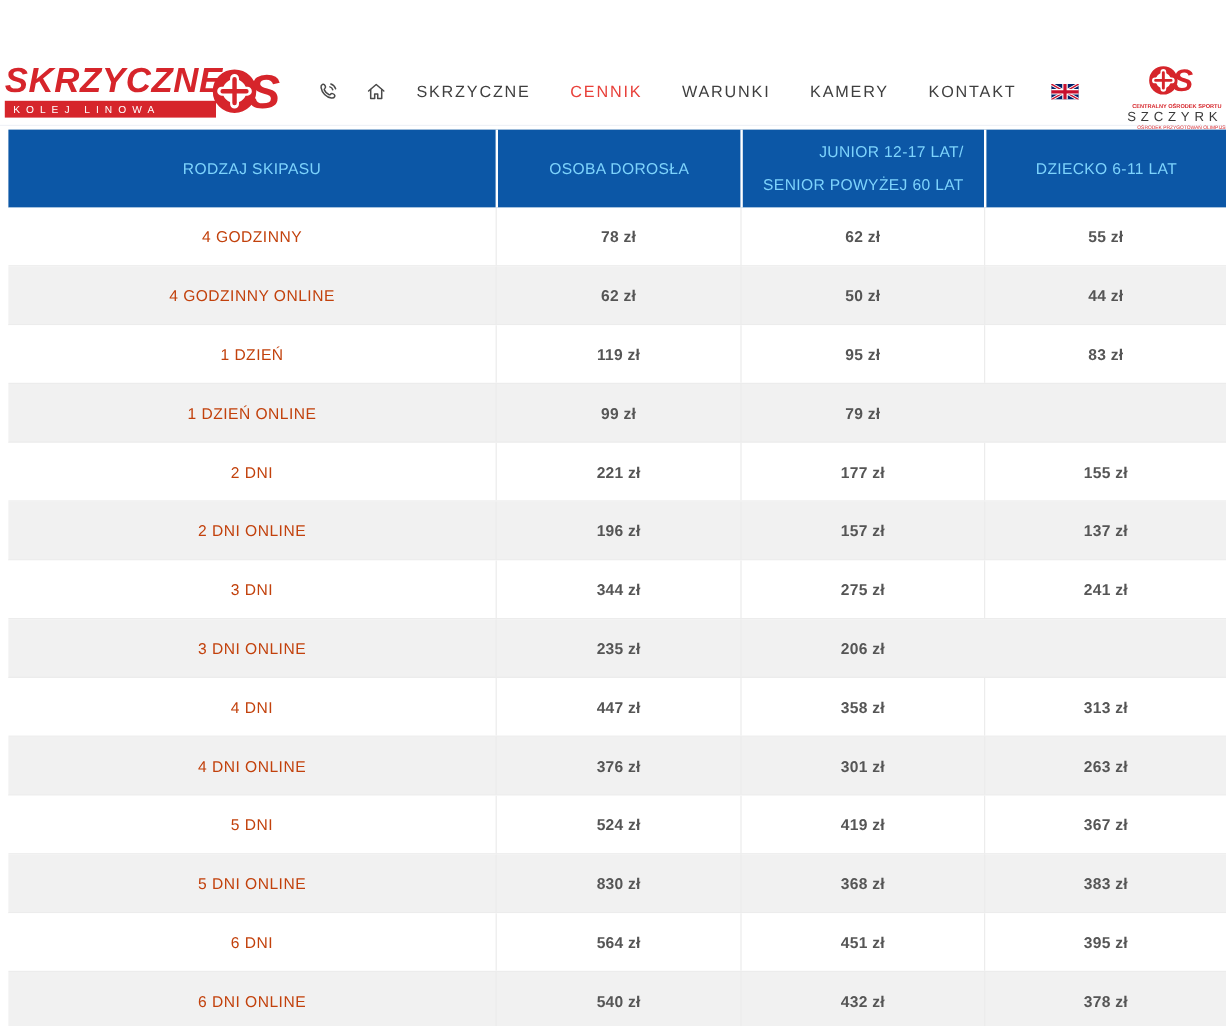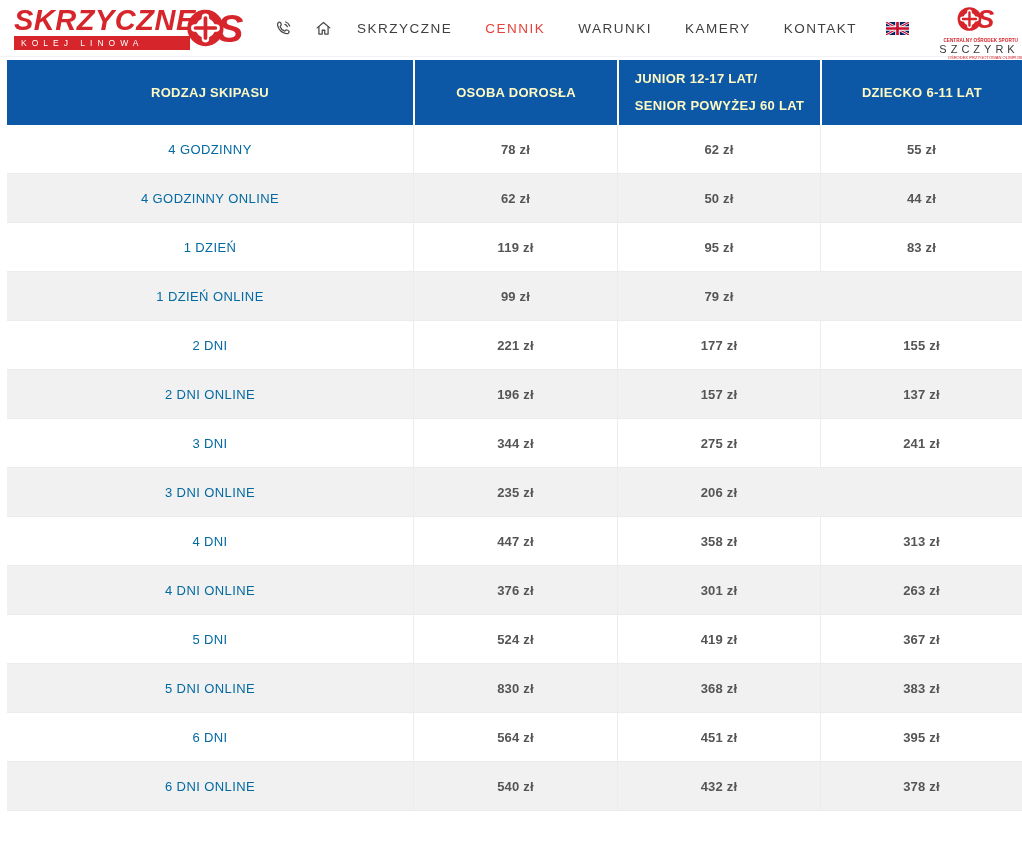--- a/index.html
+++ b/index.html
@@ -1,21 +1,21 @@
 <!DOCTYPE html>
 <html><head>
 <meta charset="utf-8">
 <style>
   * { margin:0; padding:0; box-sizing:border-box; }
   html,body { width:1022px; height:855px; background:#fff; overflow:hidden;
     font-family:"Liberation Sans", sans-serif; }
 
   
-  .topbar { height:57px; display:flex; align-items:center; padding-left:14px;
-    position:relative; border-bottom:1px solid #f0f2f7; }
+  .topbar { height:57px; display:flex; align-items:center; padding-left:4px;
+    position:relative; border-bottom:1px solid #f0f2f7;margin-top:48px; }
 
   .logo { position:relative; width:232px; flex:0 0 auto; cursor:pointer; }
   .logo-title { font-size:29px; font-weight:bold; font-style:italic;
     color:#d6252b; line-height:1; letter-spacing:0.5px; white-space:nowrap; }
   .logo-bar { display:block; width:176px; background:#d6252b; color:#fff;
     font-size:8.5px; letter-spacing:5px; padding:2px 0 2px 7px; margin-top:1px;
     white-space:nowrap; }
   .logo-emblem { position:absolute; right:-4px; top:0; }
 
   .icon-btn { flex:0 0 auto; cursor:pointer; display:flex; align-items:center; }
@@ -34,33 +34,33 @@
     transform:scale(.78); white-space:nowrap; }
   .cos-line2 { font-size:11px; color:#3a3a3a; letter-spacing:4px;
     margin-left:4px; white-space:nowrap; }
   .cos-line3 { font-size:6px; color:#d6252b; transform:scale(.68);
     white-space:nowrap; }
 
   
   .price-table { margin:3px 0 0 7px; width:1015px; }
   .thead { display:grid; grid-template-columns:406px 204px 203px 202px;
     background:#0c57a6; height:65px; }
-  .th { color:#fef9c3; font-weight:bold; font-size:13px; text-align:left;
+  .th { color:#7dd3fc; font-weight:normal; font-size:13px; text-align:right;
     display:flex; align-items:center; justify-content:center;
     border-left:2px solid #fff; letter-spacing:.3px; }
   .th:first-child { border-left:none; }
   .th-multi { white-space:pre-line; line-height:2.05; }
 
   .trow { display:grid; grid-template-columns:406px 204px 203px 202px;
     height:49px; border-bottom:1px solid #ececec; background:#fff; }
   .trow.alt { background:#f1f1f1; }
   .td { display:flex; align-items:center; justify-content:center;
     font-size:13px; border-left:1px solid #ececec; }
   .td:first-child { border-left:none; }
-  .td-label { color:#0369a1; letter-spacing:.4px; }
+  .td-label { color:#c2410c; letter-spacing:.4px; }
   .td-price { font-weight:bold; color:#555; letter-spacing:.2px; }
 </style>
 </head>
 <body>
 
 <header class="topbar">
 
   <div class="logo">
     <div class="logo-title">SKRZYCZNE</div>
     <div class="logo-bar">KOLEJ LINOWA</div>

